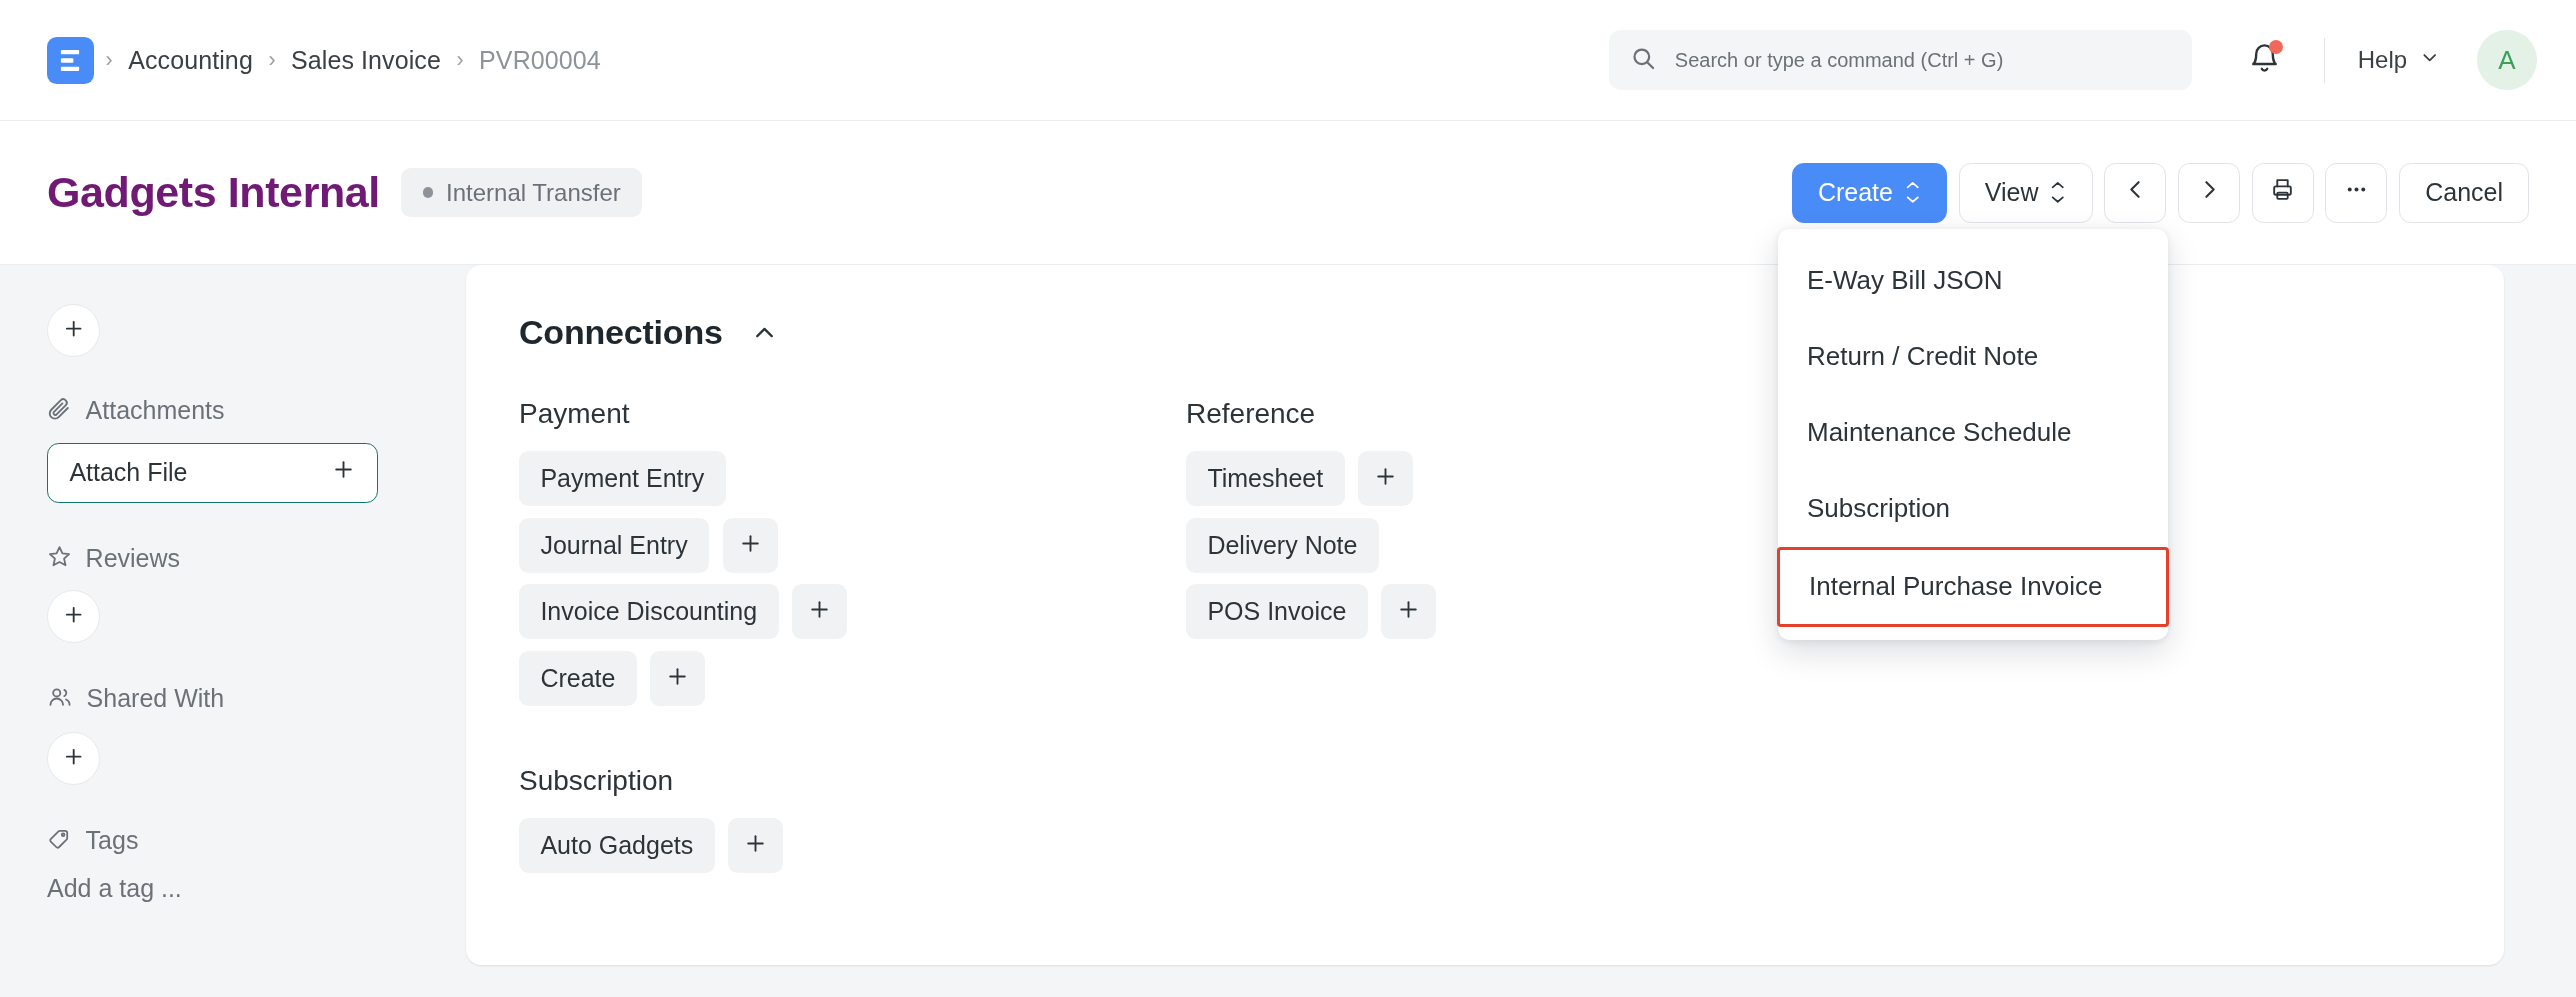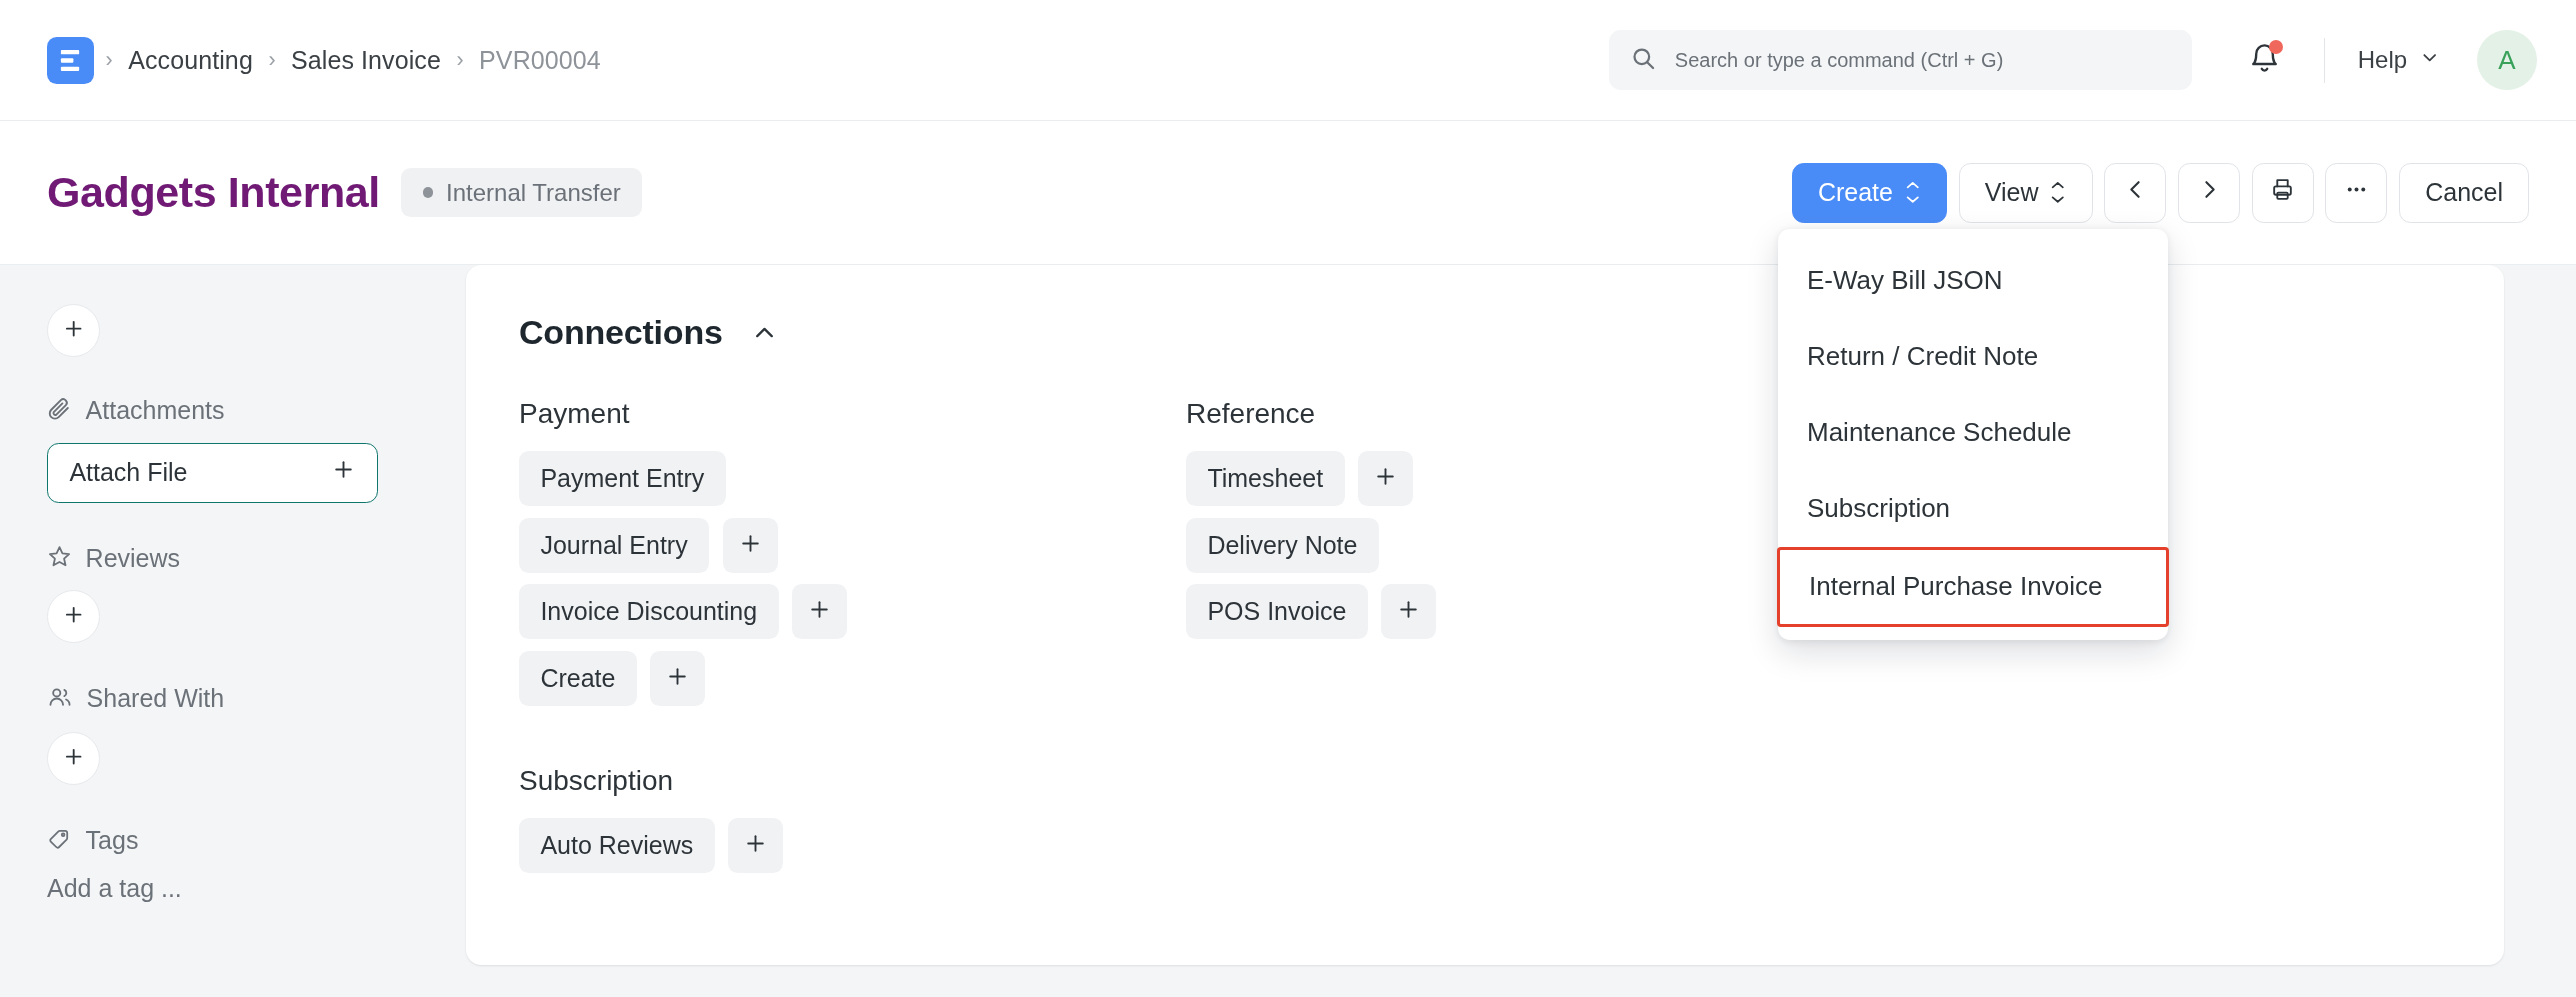--- a/index.html
+++ b/index.html
@@ -446,21 +446,21 @@
                 </svg>
             </span>
           </div>
         </div>
       </div>
     </div>
 
     <div class="sub-block">
       <div class="col-title">Subscription</div>
       <div class="chip-row">
-        <div class="chip">Auto Reviews</div>
+        <div class="chip">Auto Gadgets</div>
         <div class="chip-plus">
           <span>
             <svg width="25" height="25" viewBox="0 0 24 24" fill="none" stroke="#2d3439" stroke-width="1.8" stroke-linecap="round">
                 <line x1="12" y1="5" x2="12" y2="19"></line>
                 <line x1="5" y1="12" x2="19" y2="12"></line>
               </svg>
           </span>
         </div>
       </div>
     </div>

